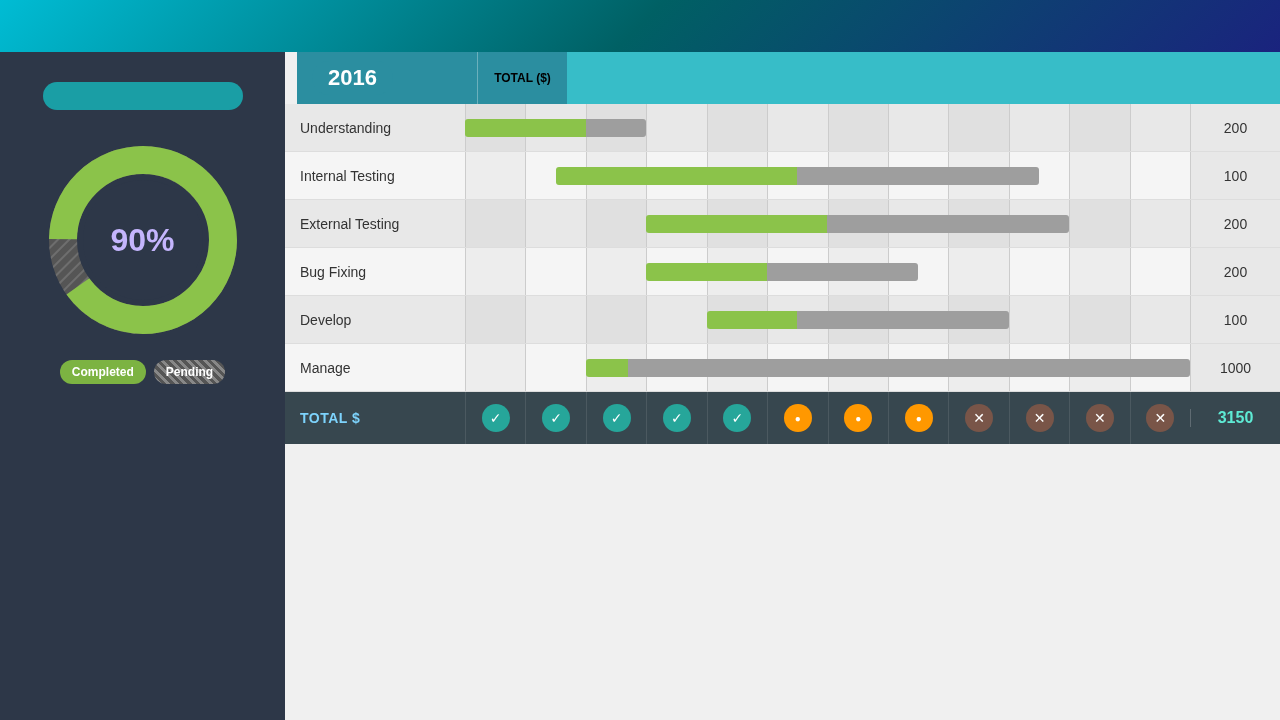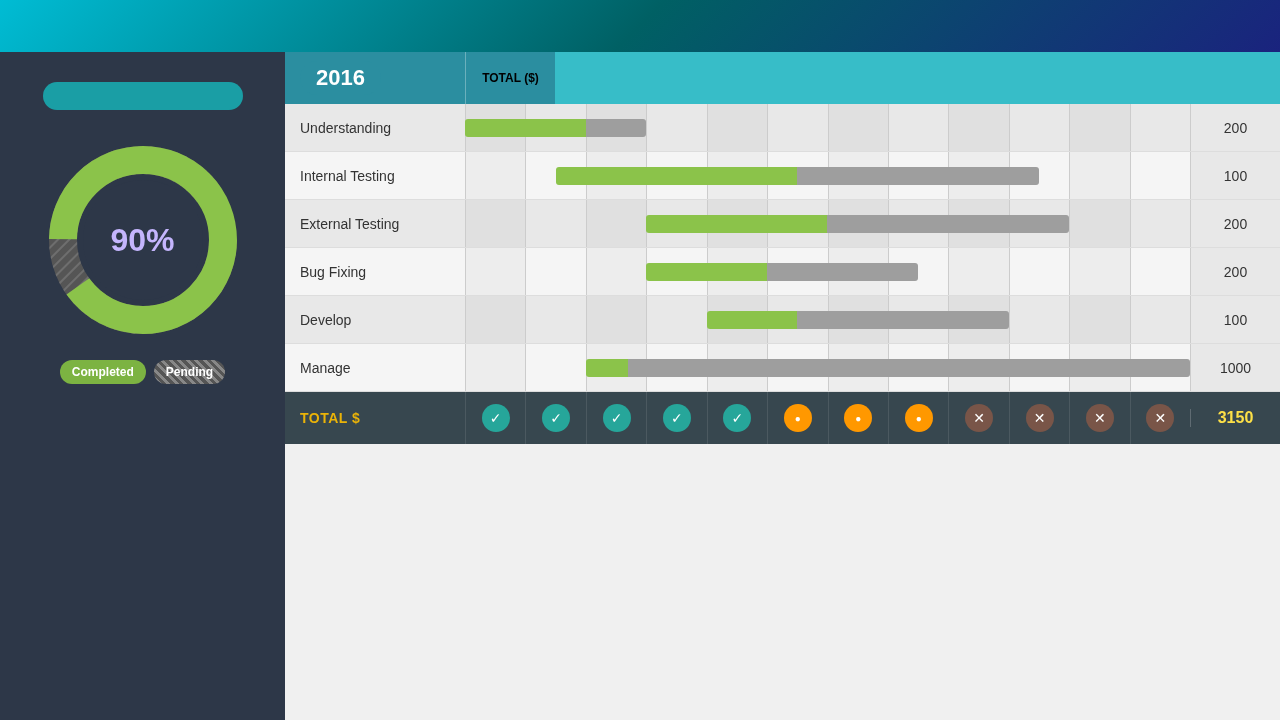--- a/index.html
+++ b/index.html
@@ -117,20 +117,21 @@
       right: 0;
       height: 668px;
       background: #f0f0f0;
     }
 
     
     .header-row {
       display: flex;
       height: 52px;
       background: #37bdc8;
+      margin-left: 12px;
     }
 
     .year-cell {
       width: 180px;
       min-width: 180px;
       display: flex;
       align-items: center;
       padding-left: 15px;
       background: #2b8ea0;
       color: white;
@@ -261,21 +262,21 @@
       display: flex;
       height: 52px;
       background: #37474f;
       align-items: center;
     }
 
     .total-label {
       width: 180px;
       min-width: 180px;
       padding-left: 15px;
-      color: #eab308;
+      color: #7dd3fc;
       font-weight: bold;
       font-size: 14px;
       letter-spacing: 0.5px;
     }
 
     .total-icons {
       flex: 1;
       display: flex;
       height: 100%;
     }
@@ -321,21 +322,21 @@
       align-items: center;
       justify-content: center;
       color: white;
       font-size: 14px;
     }
 
     .total-amount {
       width: 90px;
       min-width: 90px;
       text-align: center;
-      color: #fde047;
+      color: #5eead4;
       font-weight: bold;
       font-size: 16px;
       border-left: 1px solid rgba(255,255,255,0.2);
     }
 
     
     
   </style>
 </head>
 <body>

